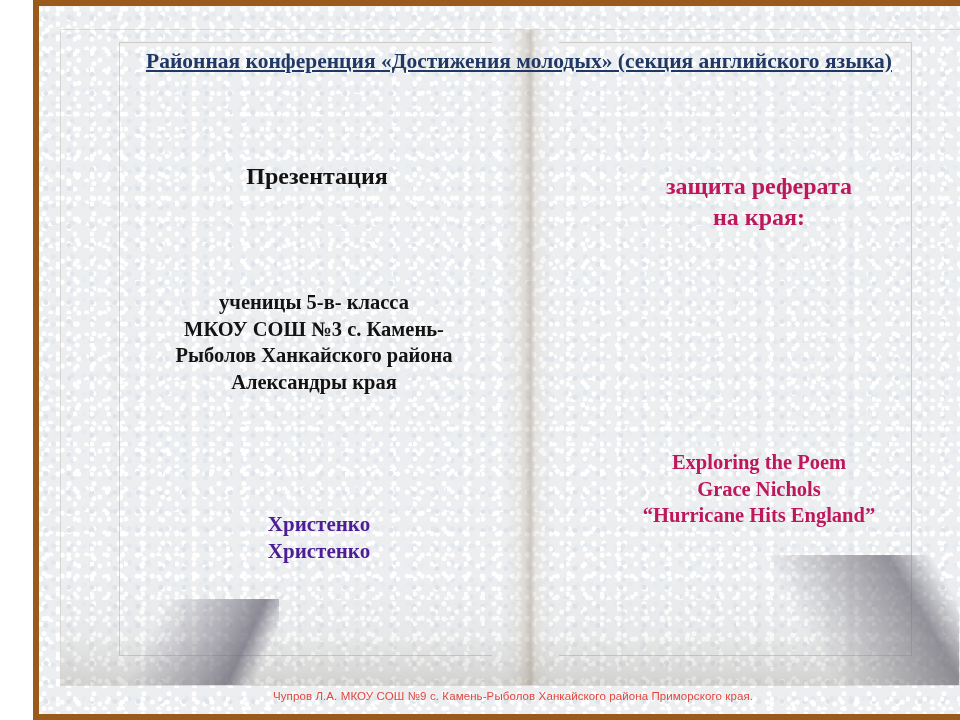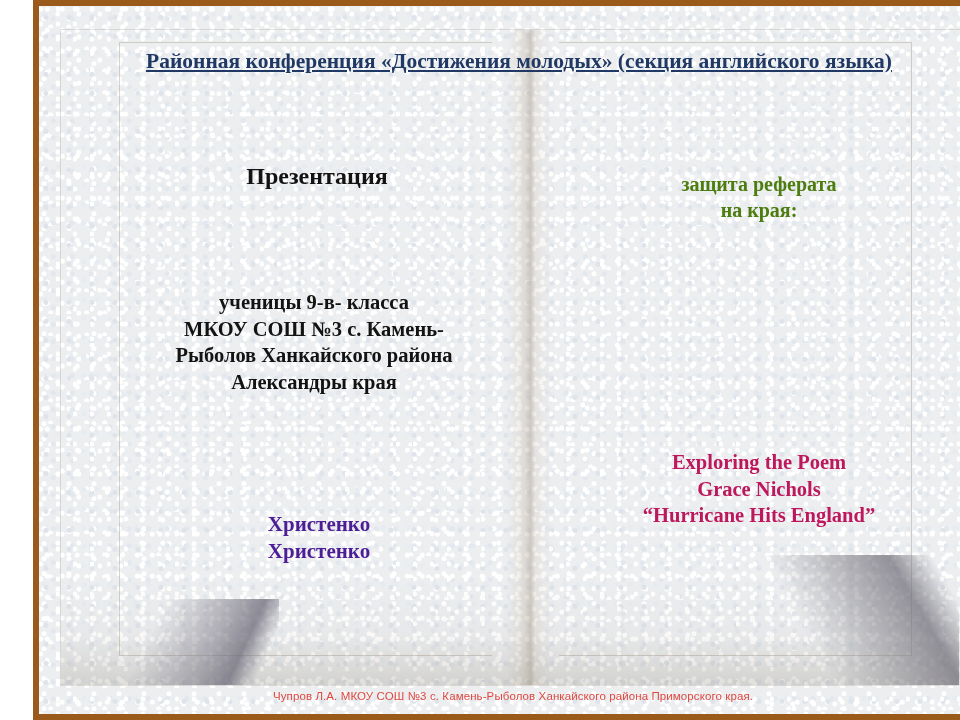--- a/index.html
+++ b/index.html
@@ -102,21 +102,21 @@
     font-size:20.5px;font-weight:bold;color:#131313;line-height:1.30;
   }
 
   #student-name{
     left:150px;top:505px;width:260px;
     font-size:21px;font-weight:bold;color:#4c1d95;line-height:1.30;
   }
 
   #defense{
     left:560px;top:165px;width:320px;
-    font-size:20px;font-weight:bold;color:#4d7c0f;line-height:1.30;
+    font-size:24px;font-weight:bold;color:#be185d;line-height:1.30;
   }
 
   #poem{
     left:520px;top:443px;width:400px;
     font-size:20.5px;font-weight:bold;color:#be185d;line-height:1.30;
   }
 
   
   #footer{
     position:absolute;left:0;right:0;bottom:6px;height:24px;
@@ -143,21 +143,21 @@
     <div id="page-curl-right"></div>
   </div>
 
   <div id="content">
 
     <div class="tb" id="title">Районная конференция «Достижения молодых» (секция английского языка)</div>
 
     <div class="tb" id="presentation">Презентация</div>
 
     <div class="tb" id="student-info">
-      <div>ученицы 9-в- класса</div>
+      <div>ученицы 5-в- класса</div>
       <div>МКОУ СОШ №3 с. Камень-</div>
       <div>Рыболов Ханкайского района</div>
       <div>Александры края</div>
     </div>
 
     <div class="tb" id="student-name">
       <div>Христенко</div>
       <div>Христенко</div>
     </div>
 
@@ -168,16 +168,16 @@
 
     <div class="tb" id="poem">
       <div>Exploring the Poem</div>
       <div>Grace Nichols</div>
       <div>“Hurricane Hits England”</div>
     </div>
 
   </div>
 
   <div id="footer">
-    <span id="footer-text">Чупров Л.А. МКОУ СОШ №3 с. Камень-Рыболов Ханкайского района Приморского края.</span>
+    <span id="footer-text">Чупров Л.А. МКОУ СОШ №9 с. Камень-Рыболов Ханкайского района Приморского края.</span>
   </div>
 
 </div>
 
 </body></html>

